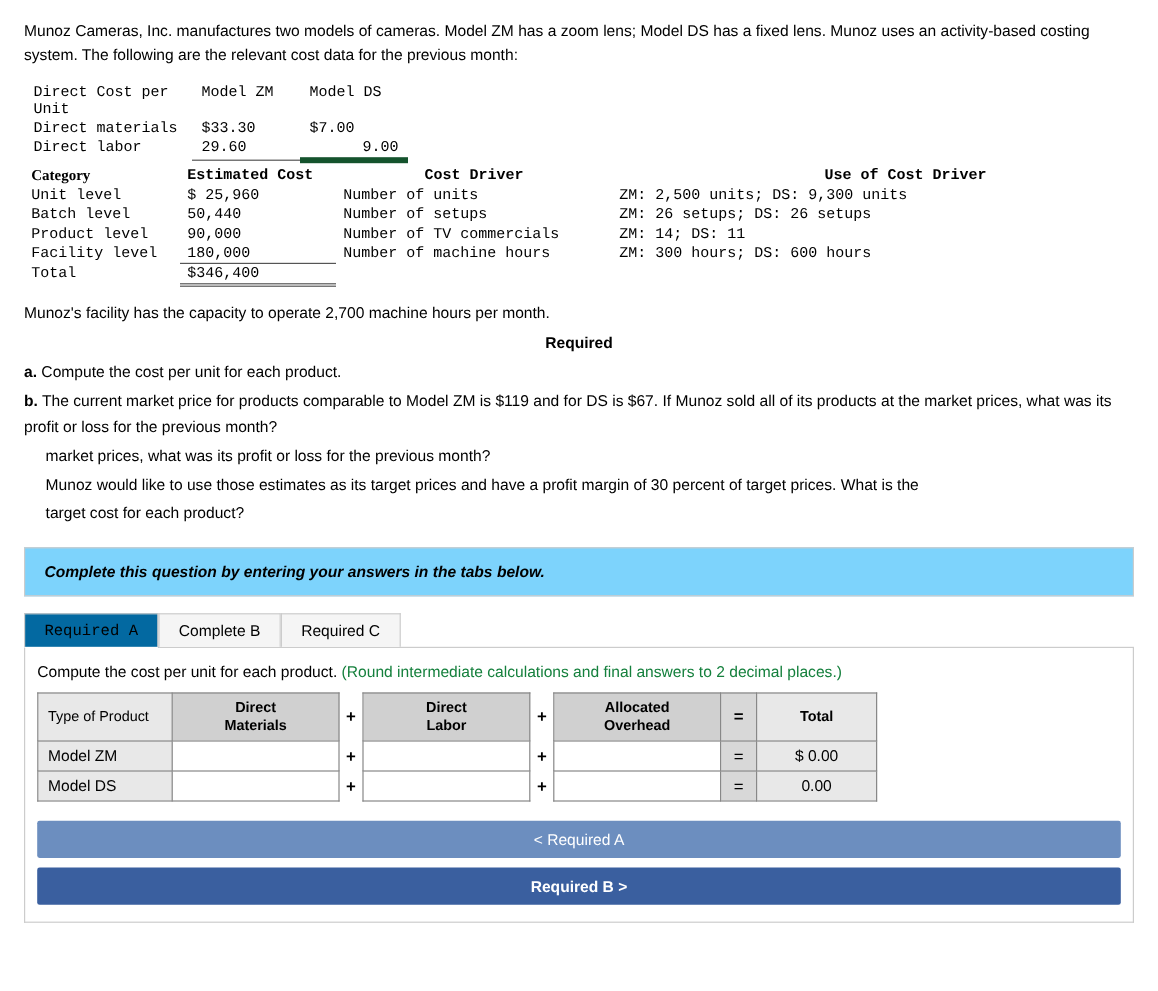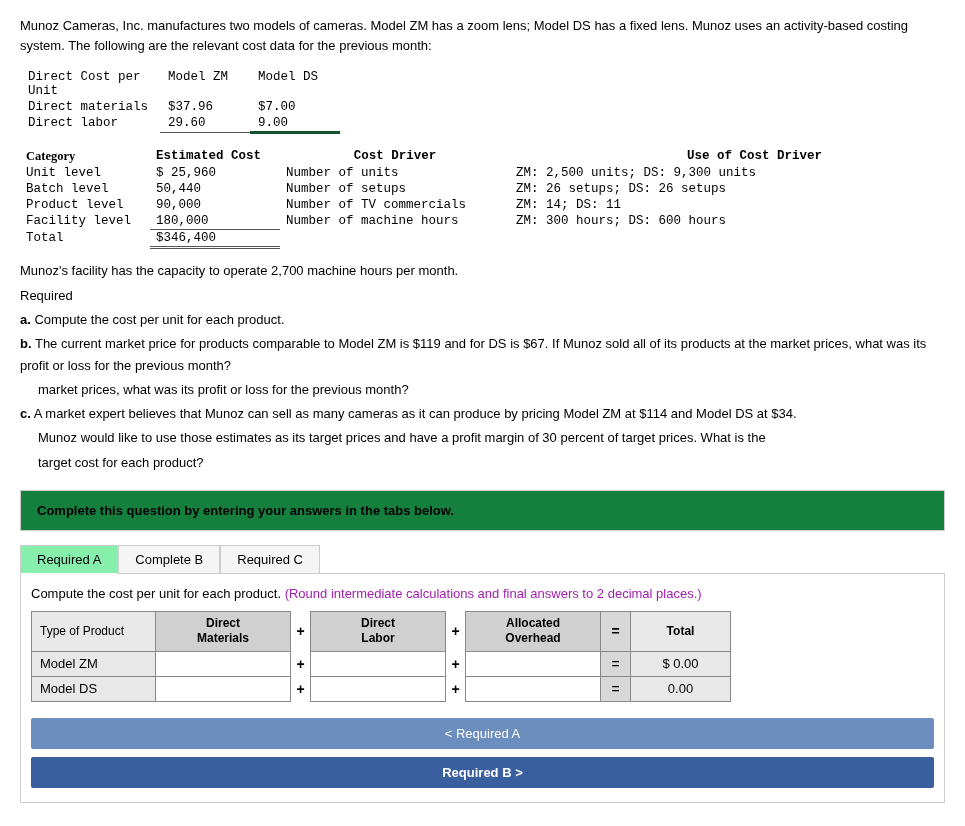--- a/index.html
+++ b/index.html
@@ -11,21 +11,21 @@
       width: 965px;
       min-height: 826px;
       padding: 16px 20px;
     }
     .intro-text {
       font-size: 13px;
       line-height: 1.5;
       margin-bottom: 14px;
     }
     .cost-table-section {
-      margin-bottom: 14px;
+      margin-bottom: 2px;
     }
     .cost-table {
       border-collapse: collapse;
       font-size: 12.5px;
       font-family: 'Courier New', monospace;
     }
     .cost-table td {
       padding: 1px 8px;
       vertical-align: top;
     }
@@ -49,78 +49,81 @@
     .activity-table .est-col { width: 130px; }
     .activity-table .driver-col { width: 230px; }
     .activity-table .use-col { width: auto; }
 
     .capacity-text {
       font-size: 13px;
       margin-bottom: 10px;
       font-family: Arial, sans-serif;
     }
     .required-heading {
-      font-weight: normal;
+      font-weight: bold;
       font-size: 13px;
       margin-bottom: 6px;
+      text-align: center;
     }
     .required-items {
       font-size: 13px;
       line-height: 1.7;
       margin-bottom: 16px;
     }
     .required-items p {
       margin-bottom: 2px;
     }
     .indent {
       margin-left: 18px;
     }
 
     .complete-box {
-      background: #15803d;
+      background: #7dd3fc;
       border: 1px solid #ccc;
       padding: 12px 16px;
       margin-bottom: 14px;
       font-size: 13px;
       font-weight: bold;
+      font-style: italic;
     }
 
     .tabs-row {
       display: flex;
       gap: 0;
       margin-bottom: 0;
       border-bottom: 1px solid #ccc;
     }
     .tab {
       border: 1px solid #ccc;
       border-bottom: none;
       padding: 6px 16px;
       font-size: 13px;
       cursor: pointer;
       background: #f5f5f5;
     }
     .tab.active {
-      background: #86efac;
+      background: #0369a1;
       font-weight: normal;
       border-bottom: 1px solid #fff;
       margin-bottom: -1px;
+      font-family: Liberation Mono, monospace;
     }
 
     .tab-content {
       border: 1px solid #ccc;
       border-top: none;
       padding: 12px 10px 14px 10px;
     }
 
     .instruction-text {
       font-size: 13px;
       margin-bottom: 10px;
     }
     .instruction-text .orange {
-      color: #a21caf;
+      color: #15803d;
     }
 
     .product-table {
       border-collapse: collapse;
       font-size: 13px;
       width: 700px;
     }
     .product-table th, .product-table td {
       border: 1px solid #888;
       padding: 4px 8px;
@@ -128,21 +131,21 @@
     }
     .product-table th {
       background: #d0d0d0;
       font-weight: bold;
       font-size: 12px;
     }
     .product-table .type-col {
       text-align: left;
       font-weight: normal;
       background: #e8e8e8;
-      width: 124px;
+      width: 112px;
     }
     .product-table .operator {
       border: none;
       background: #fff;
       font-size: 14px;
       font-weight: bold;
       width: 20px;
       padding: 4px 2px;
     }
     .product-table input[type="text"] {
@@ -194,27 +197,27 @@
 <div class="cost-table-section">
   <table class="cost-table">
     <tbody>
         <tr>
       <td class="label-col" style="font-weight:normal;">Direct Cost per Unit</td>
       <td class="val-col">Model ZM</td>
       <td class="val-col">Model DS</td>
     </tr>
     <tr>
       <td>Direct materials</td>
-      <td>$37.96</td>
+      <td>$33.30</td>
       <td>$7.00</td>
     </tr>
     <tr>
       <td>Direct labor</td>
       <td style="border-bottom:1px solid #555;">29.60</td>
-      <td style="border-bottom:3px solid #14532d;">9.00</td>
+      <td style="border-bottom:5px solid #14532d;text-align:right;">9.00</td>
     </tr>
   </tbody>
     </table>
 </div>
 
 <div class="activity-table-section">
   <table class="activity-table">
     <tbody>
         <tr>
       <td class="cat-col" style="font-weight:bold;">Category</td>
@@ -257,21 +260,20 @@
 </div>
 
 <p class="capacity-text">Munoz's facility has the capacity to operate 2,700 machine hours per month.</p>
 
 <p class="required-heading">Required</p>
 
 <div class="required-items">
   <p><strong>a.</strong> <span>Compute the cost per unit for each product.</span></p>
   <p><strong>b.</strong> <span>The current market price for products comparable to Model ZM is $119 and for DS is $67. If Munoz sold all of its products at the market prices, what was its profit or loss for the previous month?</span></p>
   <p class="indent">market prices, what was its profit or loss for the previous month?</p>
-  <p><strong>c.</strong> <span>A market expert believes that Munoz can sell as many cameras as it can produce by pricing Model ZM at $114 and Model DS at $34.</span></p>
   <p class="indent">Munoz would like to use those estimates as its target prices and have a profit margin of 30 percent of target prices. What is the</p>
   <p class="indent">target cost for each product?</p>
 </div>
 
 <div class="complete-box">
   <span>Complete this question by entering your answers in the tabs below.</span>
 </div>
 
 <div class="tabs-row">
   <div class="tab active">Required A</div>

